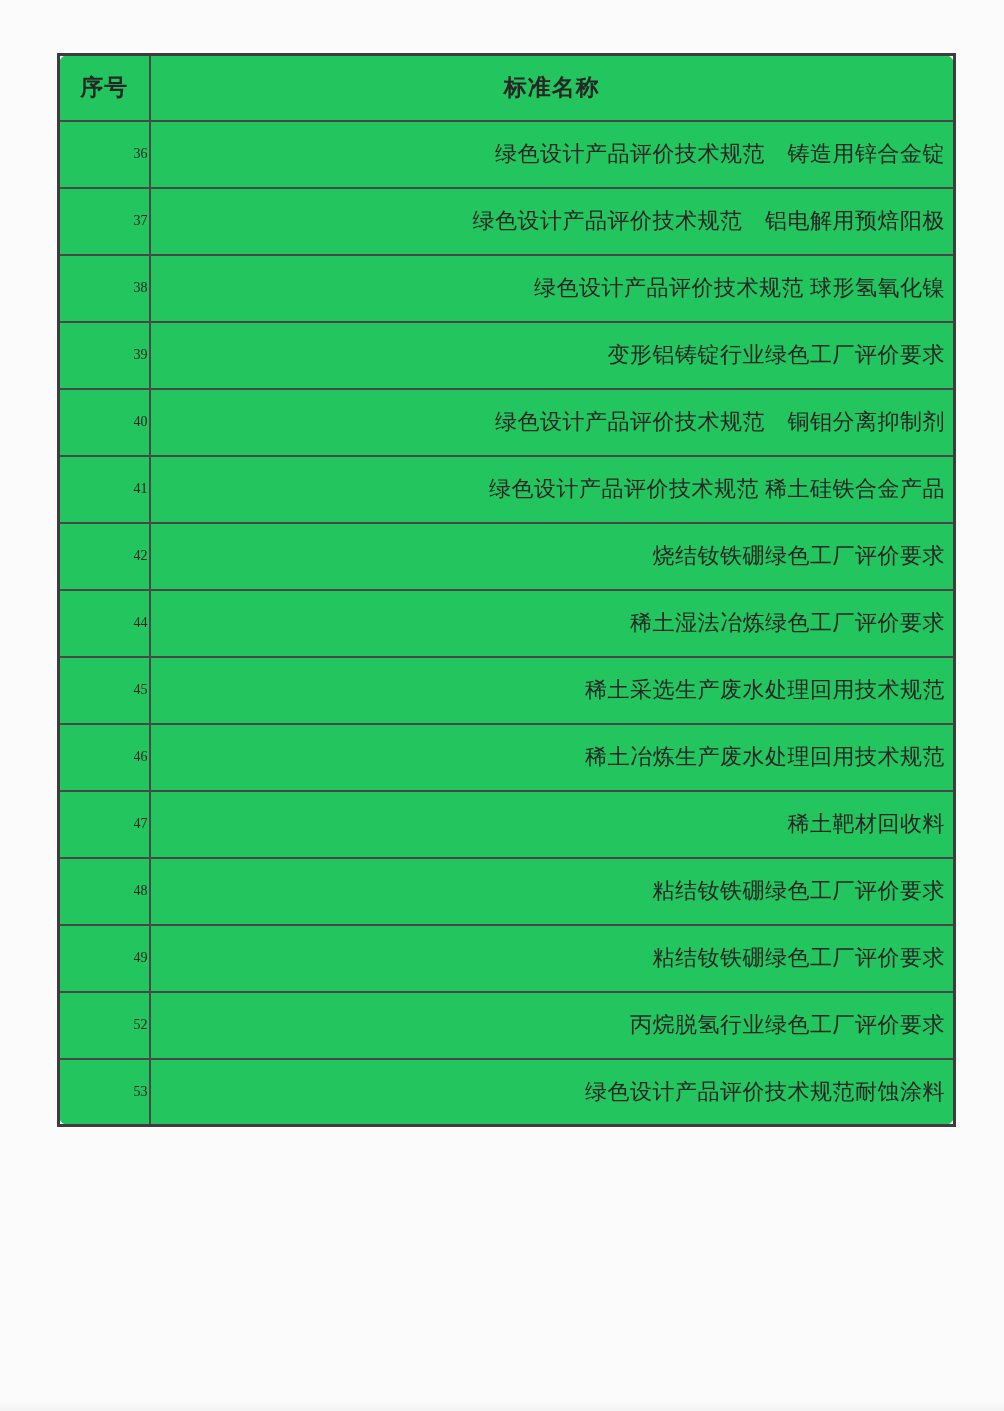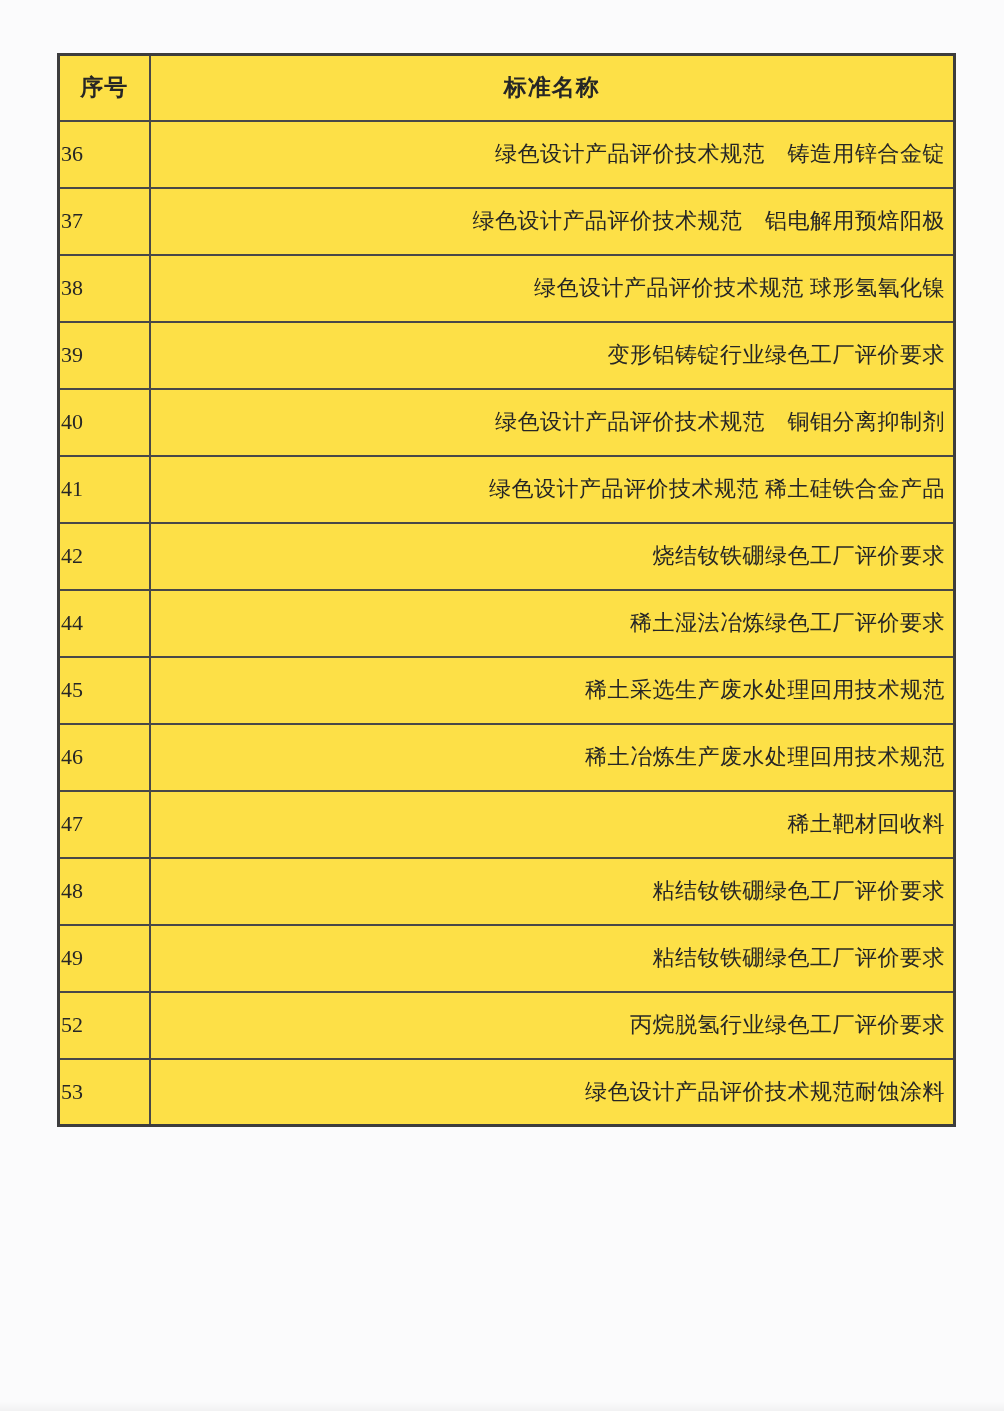--- a/index.html
+++ b/index.html
@@ -16,42 +16,43 @@
   }
   .page {
     position: absolute;
     left: 57px;
     top: 53px;
   }
   table.standards {
     border-collapse: collapse;
     width: 896px;
     table-layout: fixed;
-    background: #fde047;
+    background: #22c55e;
+    border-radius: 16px;
   }
   table.standards col.col-index { width: 91px; }
   table.standards col.col-name  { width: 805px; }
   table.standards th,
   table.standards td {
     border: 2px solid #484848;
     vertical-align: middle;
     box-sizing: border-box;
   }
   table.standards { border: 3px solid #3d3d3d; }
   th.h-index, th.h-name {
     height: 66px;
     font-size: 23px;
     font-weight: bold;
     text-align: center;
     letter-spacing: 1px;
   }
   td.c-index {
     height: 67px;
-    text-align: left;
-    font-size: 22px;
+    text-align: right;
+    font-size: 14px;
   }
   td.c-name {
     text-align: right;
     padding-left: 13px;
     padding-right: 8px;
     font-size: 22px;
     letter-spacing: 0.5px;
   }
   .bottom-fade {
     position: absolute;

